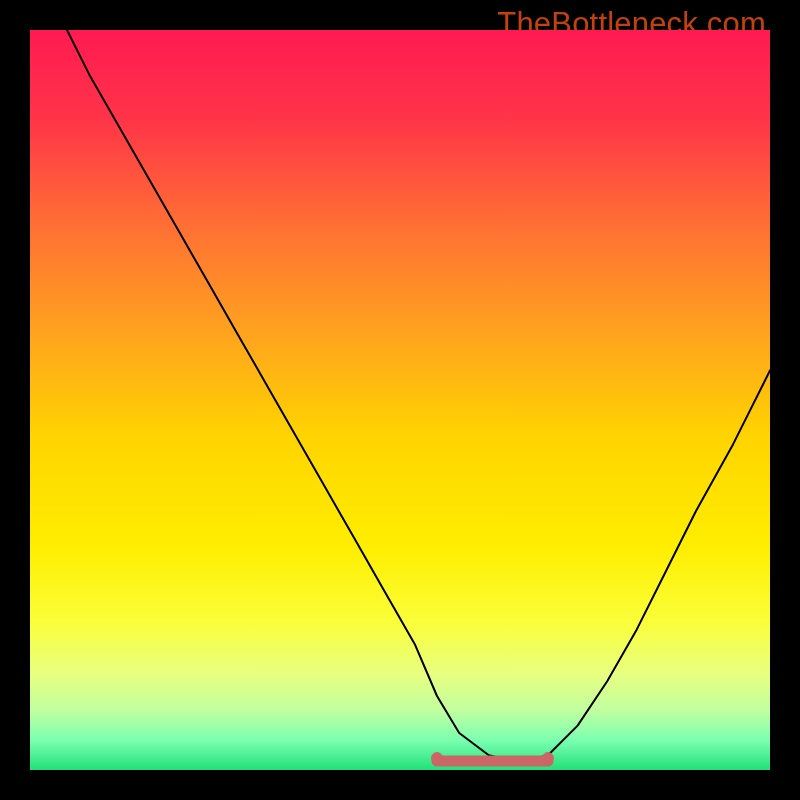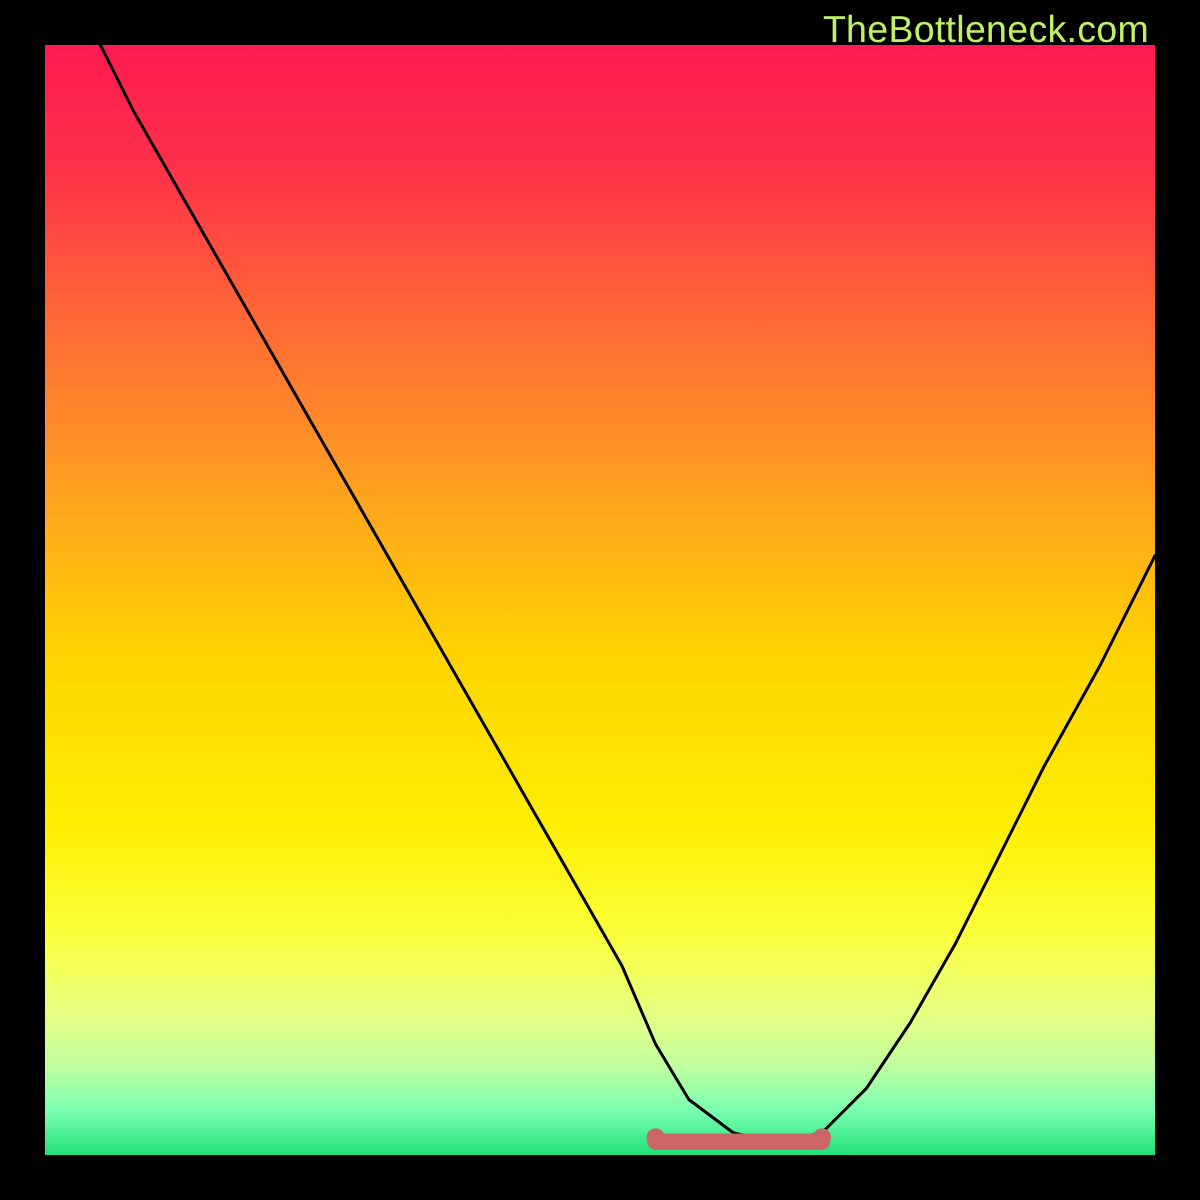--- a/index.html
+++ b/index.html
@@ -16,22 +16,22 @@
     top: 30px;
     width: 740px;
     height: 740px;
     overflow: hidden;
   }
   .watermark {
     position: absolute;
     top: 6px;
     right: 34px;
     font-family: Arial, Helvetica, sans-serif;
-    font-size: 25px;
-    color: #bef264;
+    font-size: 31px;
+    color: #c2410c;
     letter-spacing: 0.2px;
   }
   svg { display: block; }
 </style>
 </head>
 <body>
 <div class="container">
   <div class="watermark">TheBottleneck.com</div>
   <div class="plot">
     <svg id="plotsvg" width="740" height="740" viewBox="0 0 740 740">

